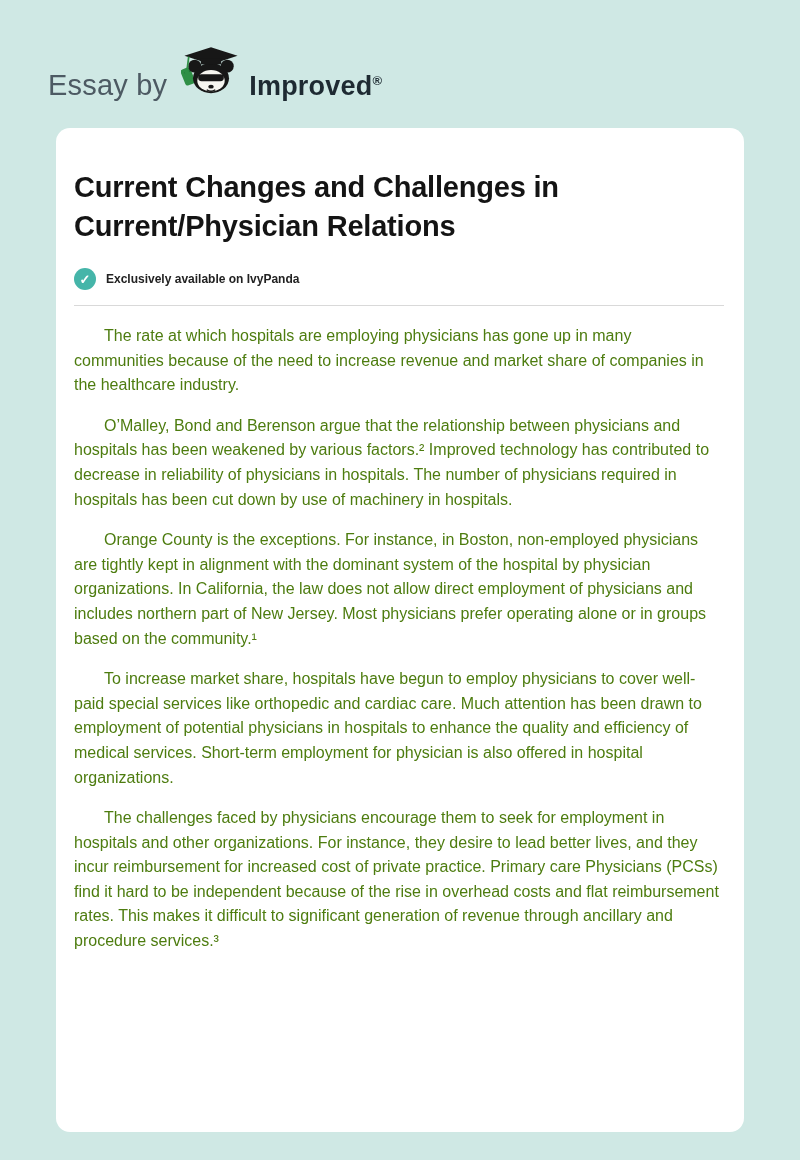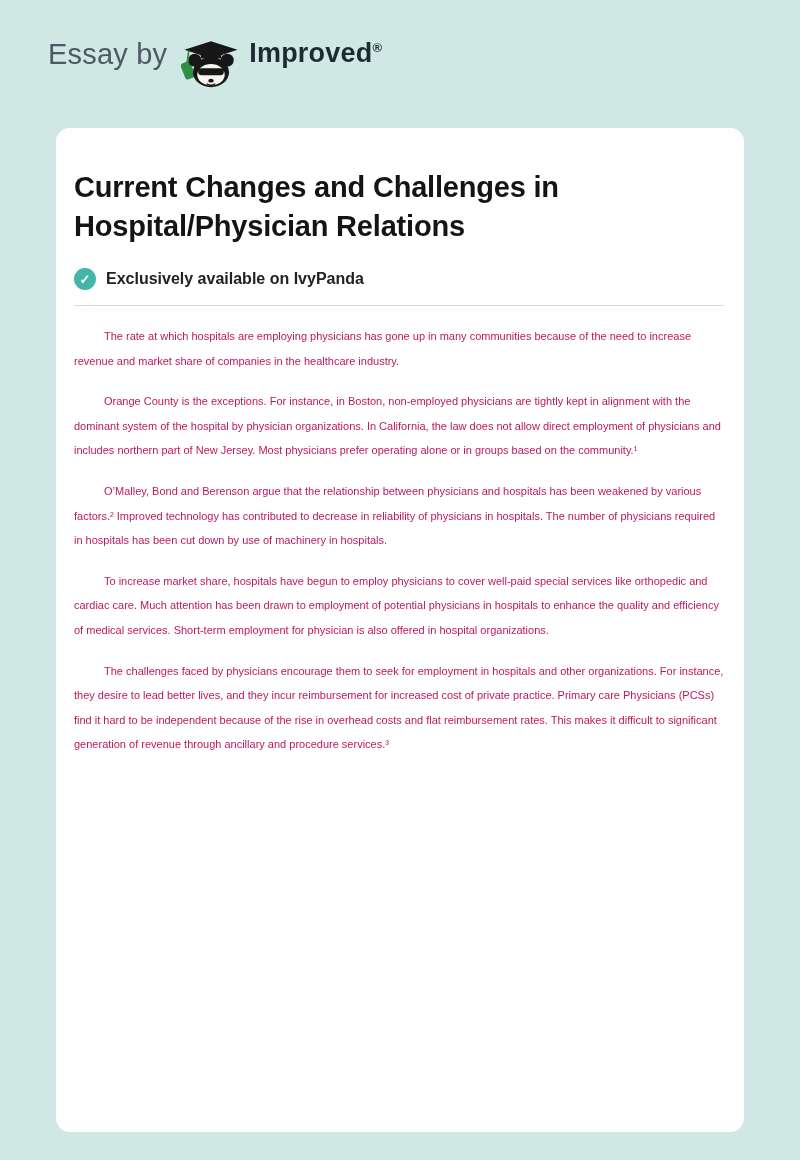--- a/index.html
+++ b/index.html
@@ -7,21 +7,21 @@
   body {
     background:#cfe8e4;
     font-family:"Liberation Sans", sans-serif;
     overflow:hidden;
     -webkit-font-smoothing:antialiased;
   }
 
   
   .site-header {
     display:flex;
-    align-items:flex-start;
+    align-items:flex-end;
     padding:38px 0 0 48px;
     height:102px;
   }
   .essay-by {
     font-size:29px;
     color:#4d5a63;
     letter-spacing:0.2px;
     margin-right:14px;
   }
   .logo {
@@ -75,33 +75,33 @@
     color:#ffffff;
     font-size:13px;
     font-weight:bold;
     display:inline-flex;
     align-items:center;
     justify-content:center;
     flex:0 0 auto;
   }
   .badge-text {
     margin-left:10px;
-    font-size:16px;
+    font-size:12px;
     font-weight:bold;
     color:#222222;
   }
   .divider {
     border:none;
     border-top:1px solid #d9d9d9;
     margin-top:15px;
   }
   .para {
-    font-size:11px;
+    font-size:16px;
     line-height:24.6px;
-    color:#be185d;
+    color:#4d7c0f;
     text-indent:30px;
     margin-top:16px;
   }
   .para:first-of-type { margin-top:18px; }
 </style>
 </head>
 <body>
 
 <div class="page">
 
@@ -131,29 +131,29 @@
         <rect x="23" y="15" width="24" height="7" fill="#171717"></rect>
 
         <path d="M9 13 L7 29" stroke="#2f8f46" stroke-width="2" fill="none"></path>
         <circle cx="7" cy="31" r="2.6" fill="#2f8f46"></circle>
       </svg>
     </span>
     <span class="brand"><span>Improved</span><sup>®</sup></span>
   </header>
 
   <main class="card">
-    <h1 class="essay-title">Current Changes and Challenges in Hospital/Physician Relations</h1>
+    <h1 class="essay-title">Current Changes and Challenges in Current/Physician Relations</h1>
 
     <div class="badge-row">
       <span class="check">✓</span>
       <span class="badge-text">Exclusively available on IvyPanda</span>
     </div>
 
     <hr class="divider">
 
     <p class="para">The rate at which hospitals are employing physicians has gone up in many communities because of the need to increase revenue and market share of companies in the healthcare industry.</p>
+    <p class="para">O’Malley, Bond and Berenson argue that the relationship between physicians and hospitals has been weakened by various factors.² Improved technology has contributed to decrease in reliability of physicians in hospitals. The number of physicians required in hospitals has been cut down by use of machinery in hospitals.</p>
     <p class="para">Orange County is the exceptions. For instance, in Boston, non-employed physicians are tightly kept in alignment with the dominant system of the hospital by physician organizations. In California, the law does not allow direct employment of physicians and includes northern part of New Jersey. Most physicians prefer operating alone or in groups based on the community.¹</p>
-    <p class="para">O’Malley, Bond and Berenson argue that the relationship between physicians and hospitals has been weakened by various factors.² Improved technology has contributed to decrease in reliability of physicians in hospitals. The number of physicians required in hospitals has been cut down by use of machinery in hospitals.</p>
     <p class="para">To increase market share, hospitals have begun to employ physicians to cover well-paid special services like orthopedic and cardiac care. Much attention has been drawn to employment of potential physicians in hospitals to enhance the quality and efficiency of medical services. Short-term employment for physician is also offered in hospital organizations.</p>
     <p class="para">The challenges faced by physicians encourage them to seek for employment in hospitals and other organizations. For instance, they desire to lead better lives, and they incur reimbursement for increased cost of private practice. Primary care Physicians (PCSs) find it hard to be independent because of the rise in overhead costs and flat reimbursement rates. This makes it difficult to significant generation of revenue through ancillary and procedure services.³</p>
   </main>
 
 </div>
 
 </body></html>

